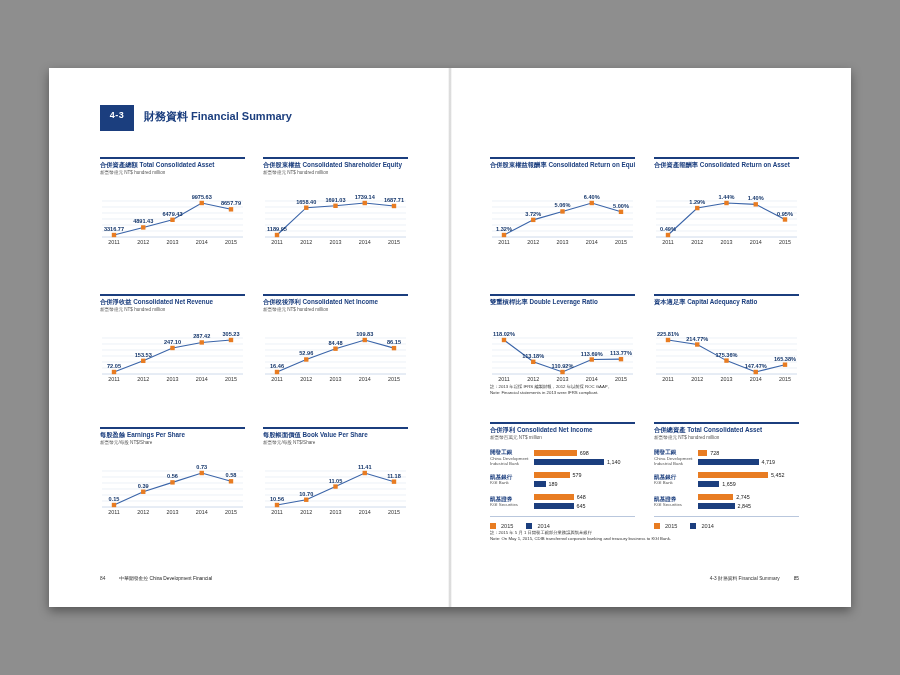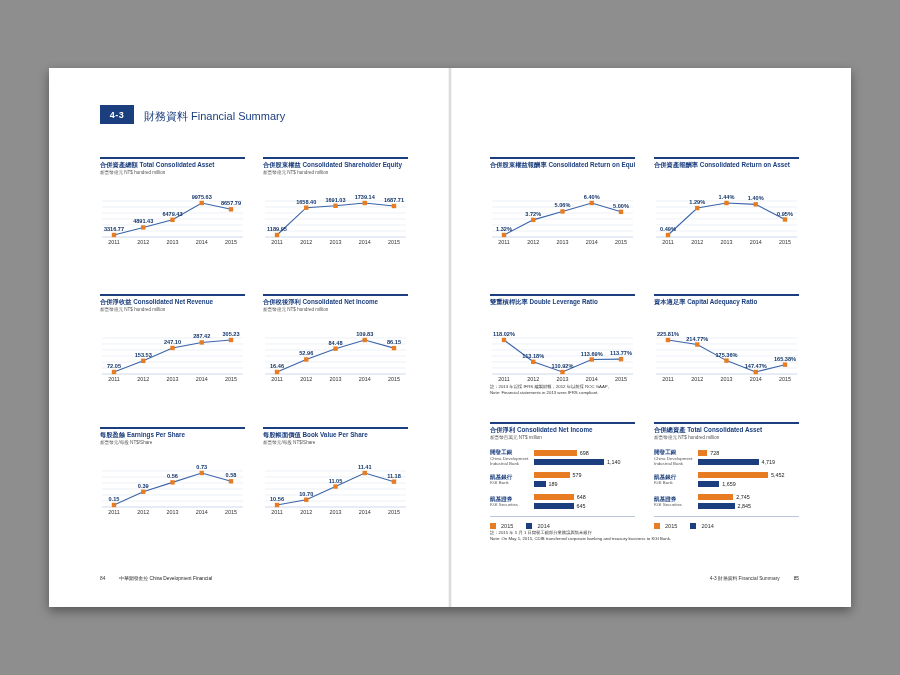--- a/index.html
+++ b/index.html
@@ -2,23 +2,23 @@
 <html><head>
 <meta charset="utf-8">
 <style>
   html,body{margin:0;padding:0;}
   body{width:900px;height:675px;background:#8e8e8e;overflow:hidden;
        font-family:"Liberation Sans","DejaVu Sans",sans-serif;}
   .spread{position:absolute;left:49px;top:68px;width:802px;height:539px;background:#ffffff;
           box-shadow:0 4px 10px rgba(0,0,0,.40);}
   .spine{position:absolute;left:399px;top:0;width:4px;height:100%;
          background:linear-gradient(to right,rgba(0,0,0,0) 0%,rgba(0,0,0,.18) 50%,rgba(0,0,0,0) 100%);}
-  .badge{position:absolute;left:51px;top:37px;width:34px;height:19px;background:#1b3e7e;color:#fff;
+  .badge{position:absolute;left:51px;top:37px;width:34px;height:26px;background:#1b3e7e;color:#fff;
          font-size:9px;font-weight:bold;text-align:center;line-height:21px;letter-spacing:.5px;}
-  .page-title{position:absolute;left:95px;top:41px;font-size:11px;font-weight:normal;color:#1b3e7e;}
+  .page-title{position:absolute;left:95px;top:41px;font-size:11px;font-weight:bold;color:#1b3e7e;}
   .chart{position:absolute;width:145px;}
   .chart-head{border-top:2px solid #1b3e7e;padding-top:2px;height:18px;overflow:hidden;}
   .c-title{font-size:6.3px;font-weight:bold;color:#1b3e7e;line-height:7.5px;white-space:nowrap;}
   .c-sub{font-size:4.6px;color:#555;margin-top:1px;white-space:nowrap;}
   svg.plot{display:block;width:145px;height:66px;}
   svg text{font-family:"Liberation Sans","DejaVu Sans",sans-serif;}
   .bargroups{margin-top:4px;border-bottom:1px solid #b9c7dd;padding-bottom:2px;}
   .bgroup{display:flex;align-items:center;margin-bottom:3px;min-height:19px;}
   .bglabel{width:44px;flex:0 0 44px;}
   .bg-zh{font-size:5.6px;font-weight:bold;color:#1b3e7e;line-height:6.5px;}

